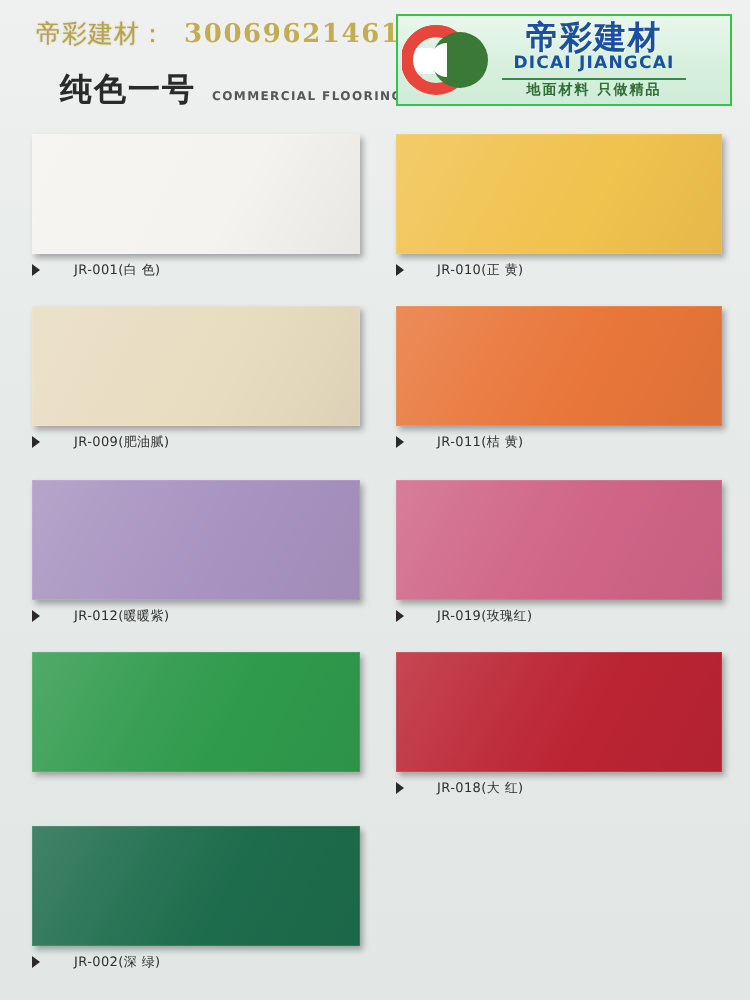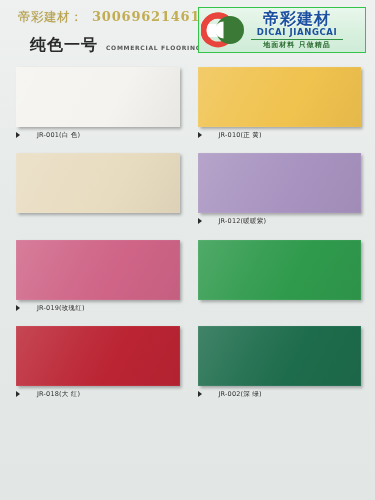--- a/index.html
+++ b/index.html
@@ -256,22 +256,33 @@
     <div class="cell">
       <div class="chip" style="background-color: rgb(240, 194, 78);"></div>
       <div class="caption">
         <span class="bullet"></span>
         <span class="cap-text">JR-010(正 黄)</span>
       </div>
     </div>
 
     <div class="cell">
       <div class="chip" style="background-color: rgb(232, 220, 192);"></div>
-    </div>
-
+      <div class="caption">
+        <span class="bullet"></span>
+        <span class="cap-text">JR-009(肥油腻)</span>
+      </div>
+    </div>
+
+    <div class="cell">
+      <div class="chip" style="background-color: rgb(232, 118, 58);"></div>
+      <div class="caption">
+        <span class="bullet"></span>
+        <span class="cap-text">JR-011(桔 黄)</span>
+      </div>
+    </div>
 
     <div class="cell">
       <div class="chip" style="background-color: rgb(168, 147, 192);"></div>
       <div class="caption">
         <span class="bullet"></span>
         <span class="cap-text">JR-012(暖暖紫)</span>
       </div>
     </div>
 
 

